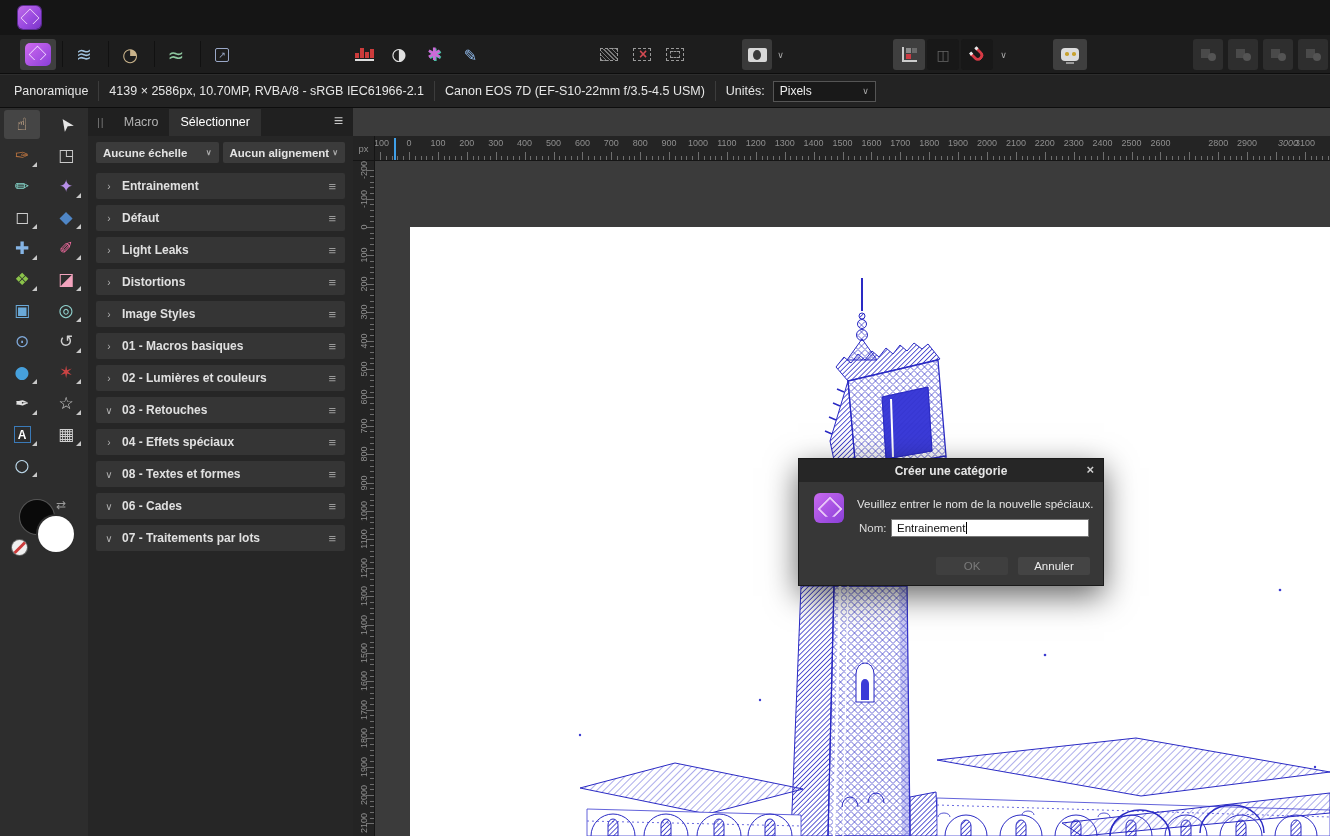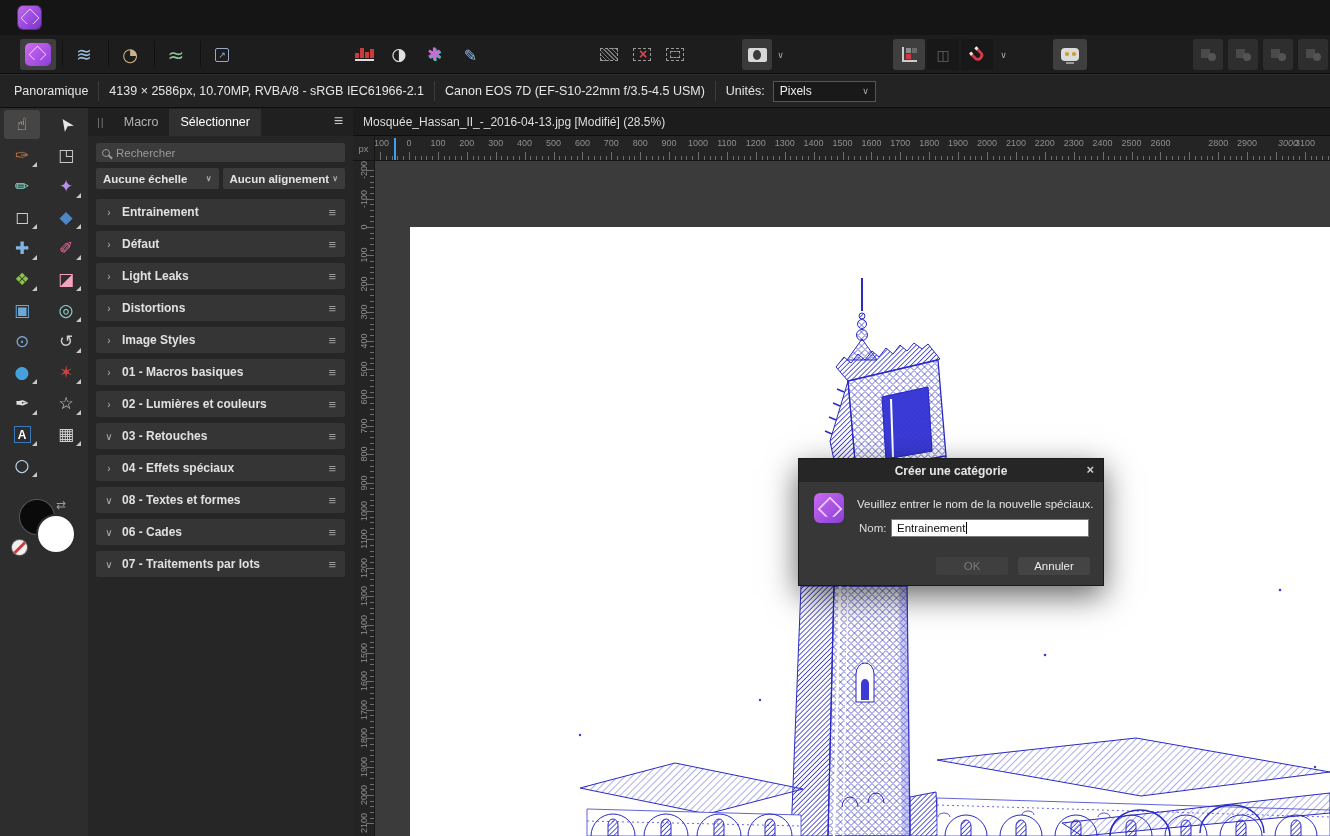--- a/index.html
+++ b/index.html
@@ -313,24 +313,20 @@
       </div>
     </div>
 
     <aside class="library">
       <div class="lib-tabs">
         <span class="lib-handle">||</span>
         <span class="lib-tab">Macro</span>
         <span class="lib-tab active">Sélectionner</span>
         <span class="lib-menu">≡</span>
       </div>
-      <div class="searchbox">
-        <span class="icon-search"></span>
-        <span>Rechercher</span>
-      </div>
       <div class="dd-row">
         <span class="dd">
             <span>Aucune échelle</span>
             <span class="chev">∨</span>
           </span>
         <span class="dd">
             <span>Aucun alignement</span>
             <span class="chev">∨</span>
           </span>
       </div>
@@ -392,23 +388,20 @@
           </div>
           <div class="catrow">
             <span class="cchev">∨</span>
             <span>07 - Traitements par lots</span>
             <span class="cham">≡</span>
           </div>
         </div>
     </aside>
 
     <div class="docarea">
-      <div class="doctabbar">
-        <span class="doctab">Mosquée_Hassan_II_-_2016-04-13.jpg [Modifié] (28.5%)</span>
-      </div>
       <div class="rulercorner">px</div>
       <div class="hruler">
           <span class="tick" style="left: 5.1px; height: 8px;"></span>
           <span class="lab" style="left: 5.1px;">-100</span>
           <span class="tick" style="left: 10.88px; height: 4px;"></span>
           <span class="tick" style="left: 16.66px; height: 4px;"></span>
           <span class="tick" style="left: 22.44px; height: 4px;"></span>
           <span class="tick" style="left: 28.22px; height: 4px;"></span>
           <span class="tick" style="left: 34px; height: 8px;"></span>
           <span class="lab" style="left: 34px;">0</span>

